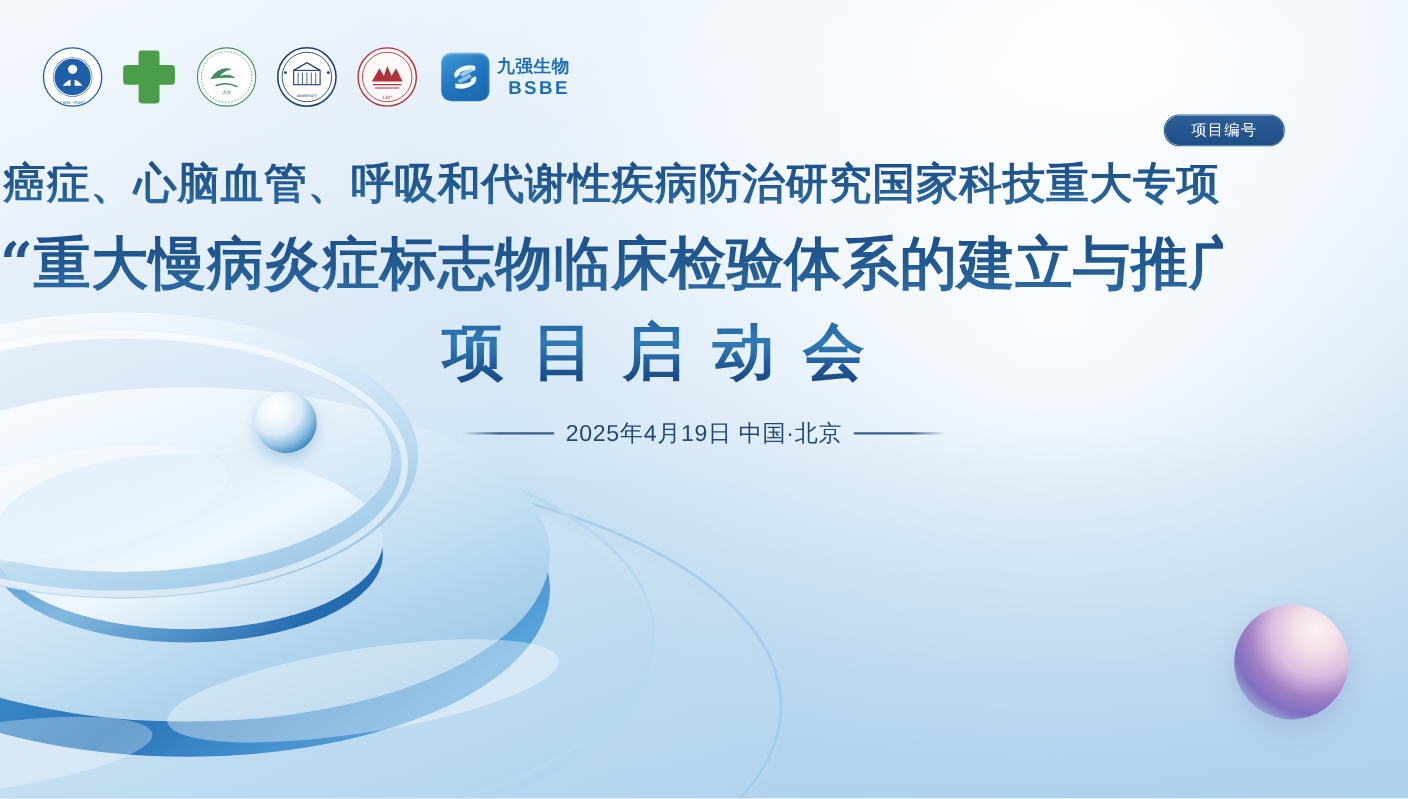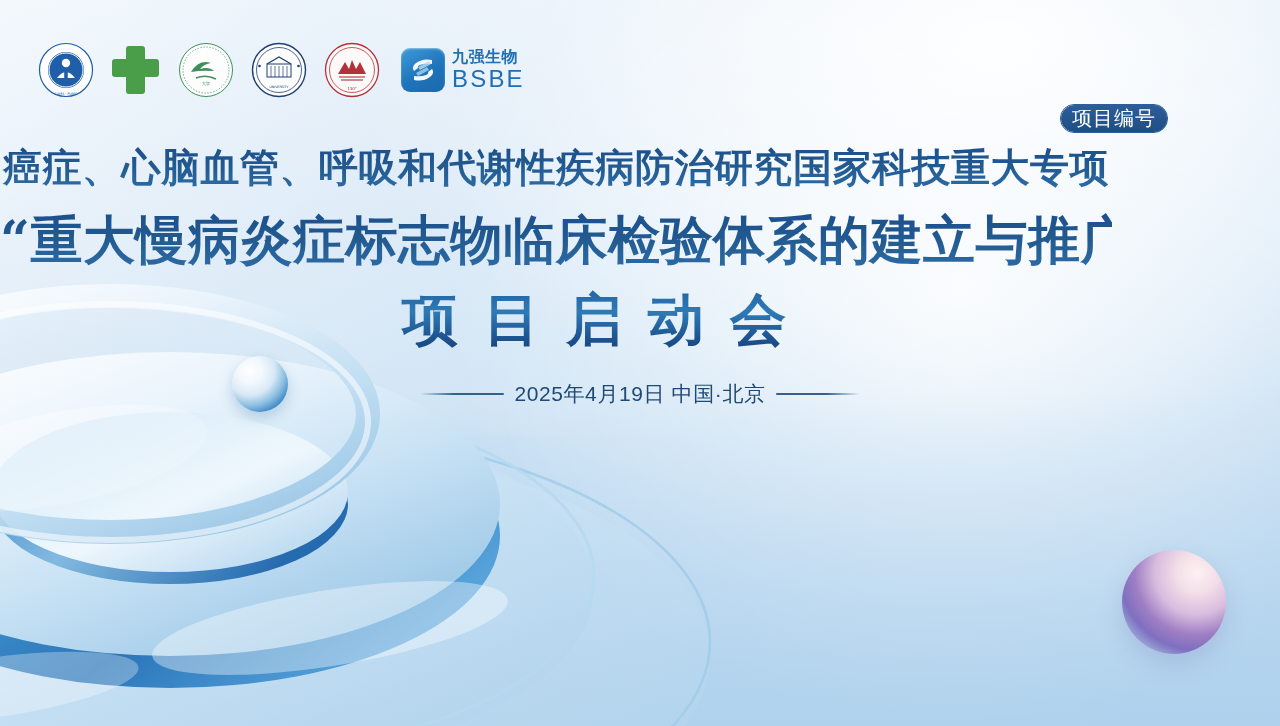--- a/index.html
+++ b/index.html
@@ -111,43 +111,44 @@
     display: flex; align-items: center; justify-content: center;
     box-shadow: inset 0 1px 2px rgba(255,255,255,0.45);
   }
   .bsbe-text { line-height: 1; }
   .bsbe-cn {
     font-size: 16px; font-weight: 700; color: #1f6fb4;
     letter-spacing: 0.5px; display: block;
     font-family: "Liberation Sans", "DejaVu Sans", sans-serif;
   }
   .bsbe-en {
-    font-size: 24px; font-weight: 400; color: #1f6fb4;
+    font-size: 17px; font-weight: 700; color: #1f6fb4;
     letter-spacing: 2.2px; display: block; margin-top: 2px;
     font-family: "Liberation Sans", "DejaVu Sans", sans-serif;
+    text-align: right;
   }
 
   
   .project-badge {
     position: absolute;
     right: 112px; top: 104px;
     display: flex;
     align-items: stretch;
     height: 27px;
     border-radius: 14px;
     overflow: hidden;
     border: 1px solid #2f5f96;
     background: linear-gradient(180deg, #f6fafd 0%, #e8f1f9 100%);
   }
   .badge-label {
     background: linear-gradient(180deg, #2c5e99 0%, #1f4e85 100%);
     color: #ffffff;
-    font-size: 20px;
+    font-size: 14px;
     letter-spacing: 1px;
-    padding: 0 11px;
+    padding: 0 24px;
     display: flex; align-items: center;
     border-radius: 14px 3px 3px 14px;
   }
   .badge-value {
     color: #20456f;
     font-size: 15px;
     letter-spacing: 0.4px;
     padding: 0 13px 0 11px;
     display: flex; align-items: center;
     font-family: "Liberation Sans", "DejaVu Sans", sans-serif;

